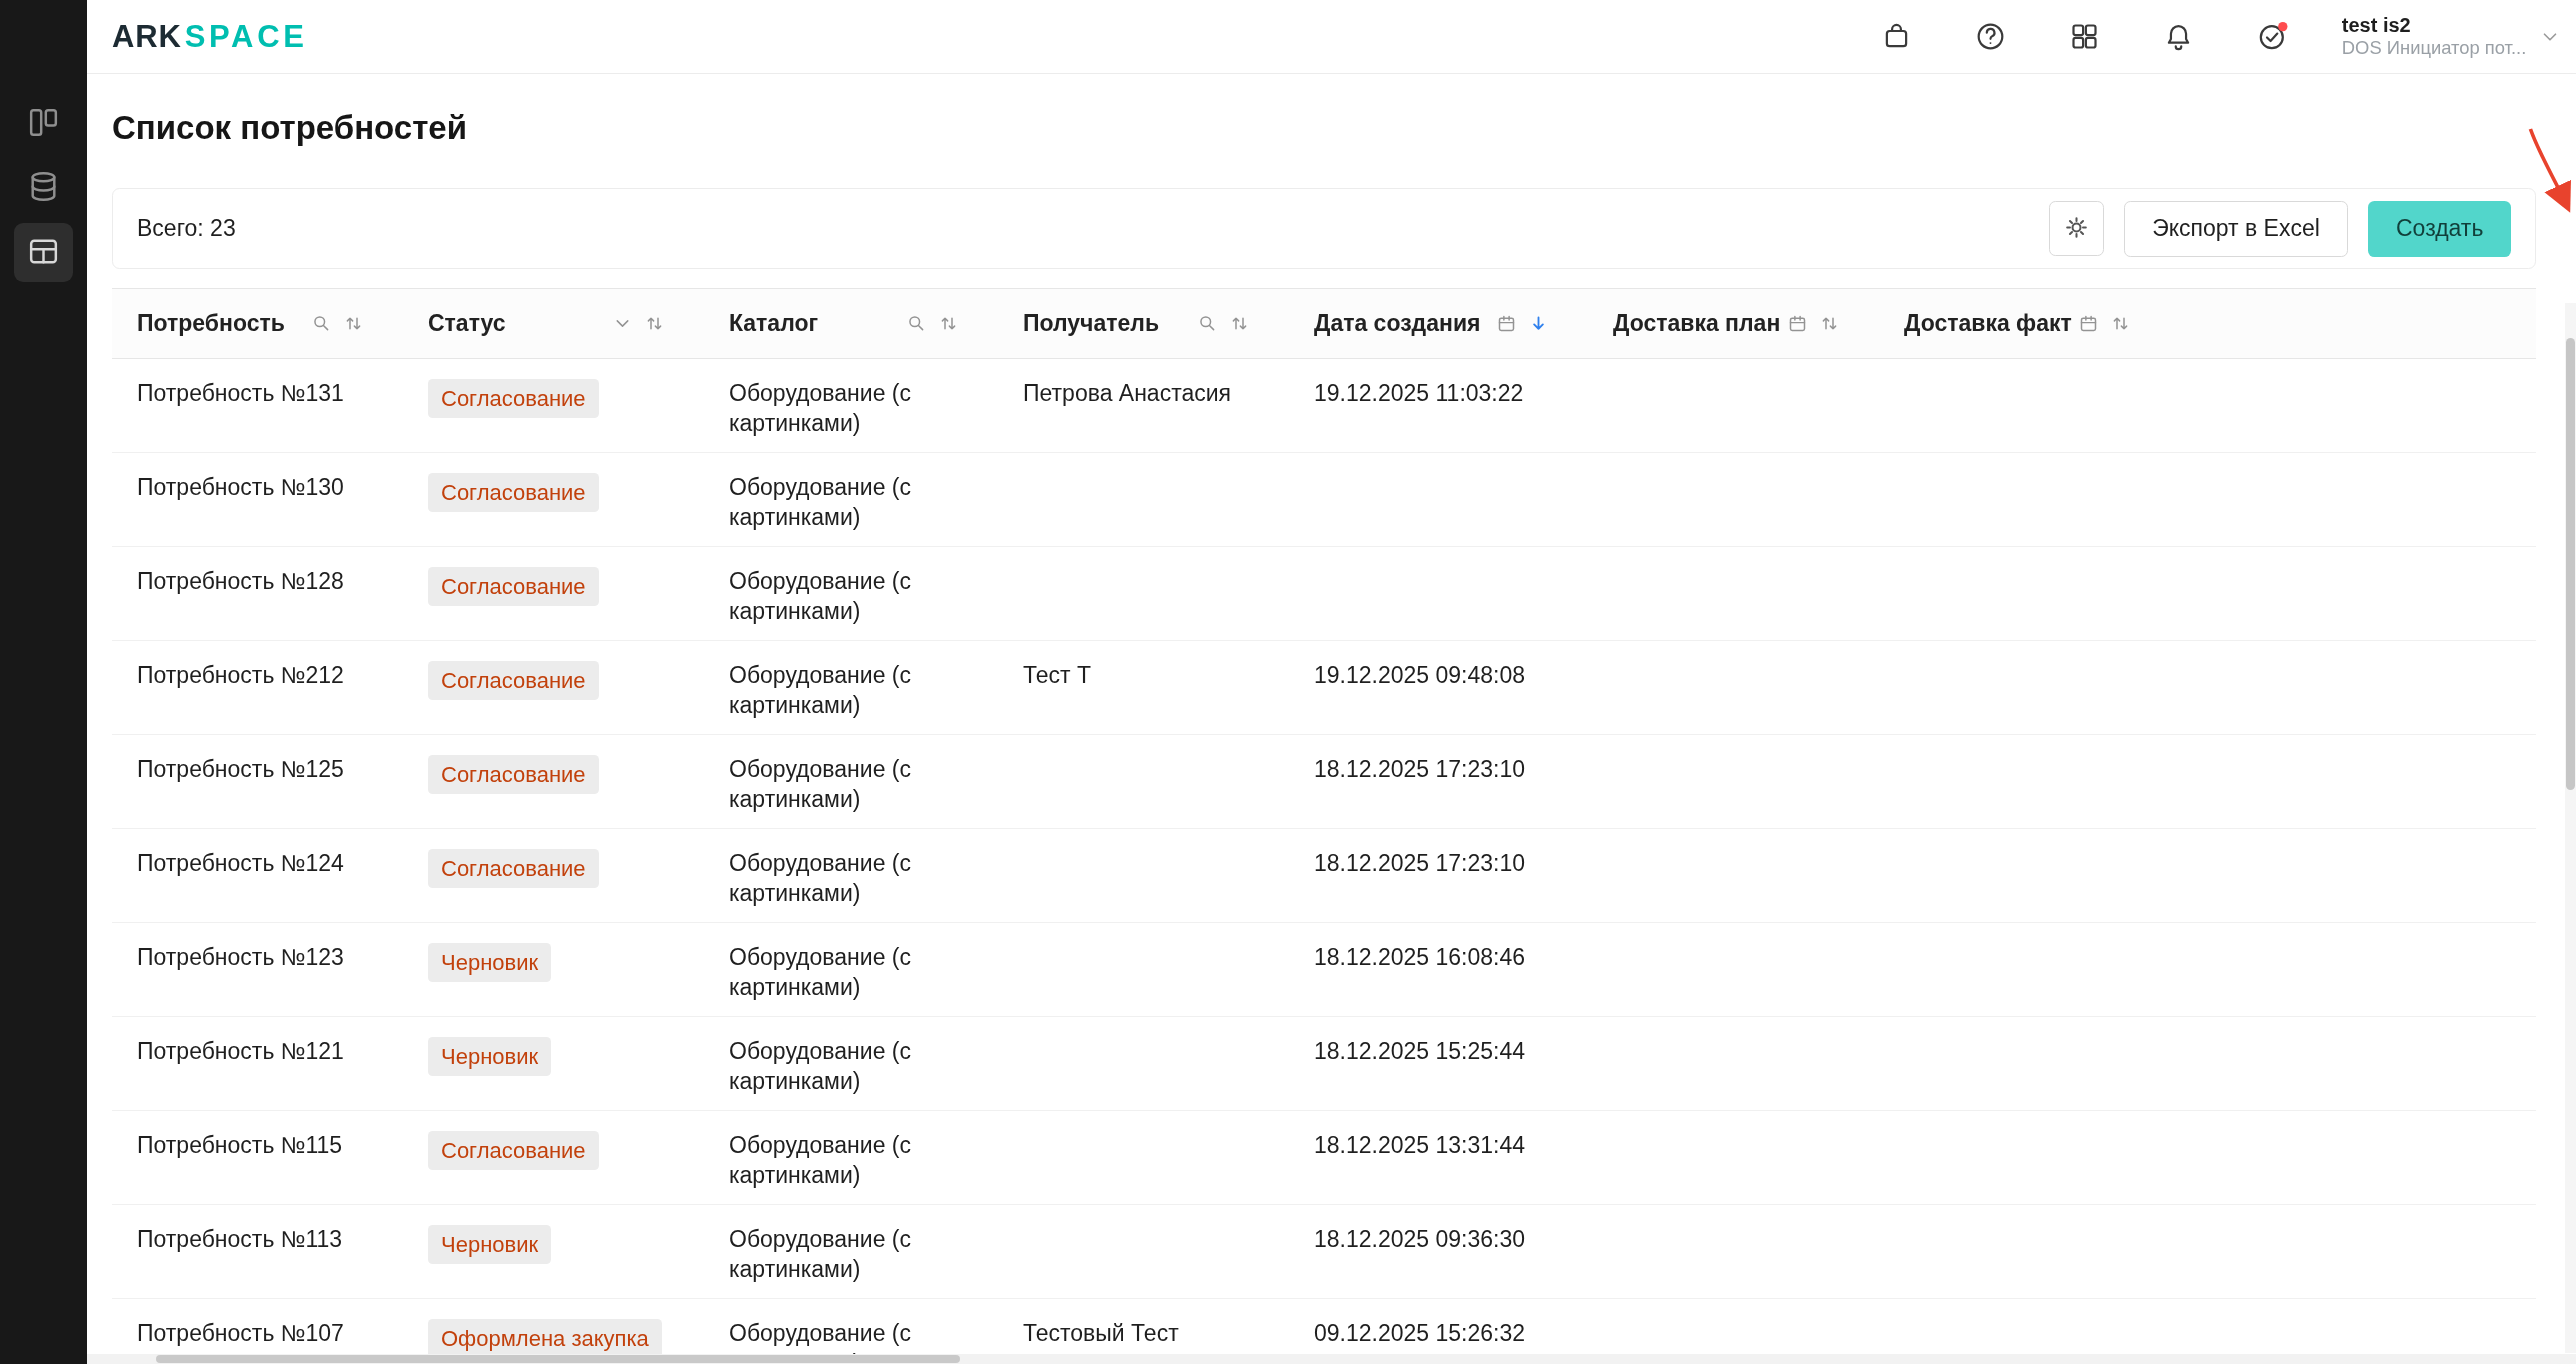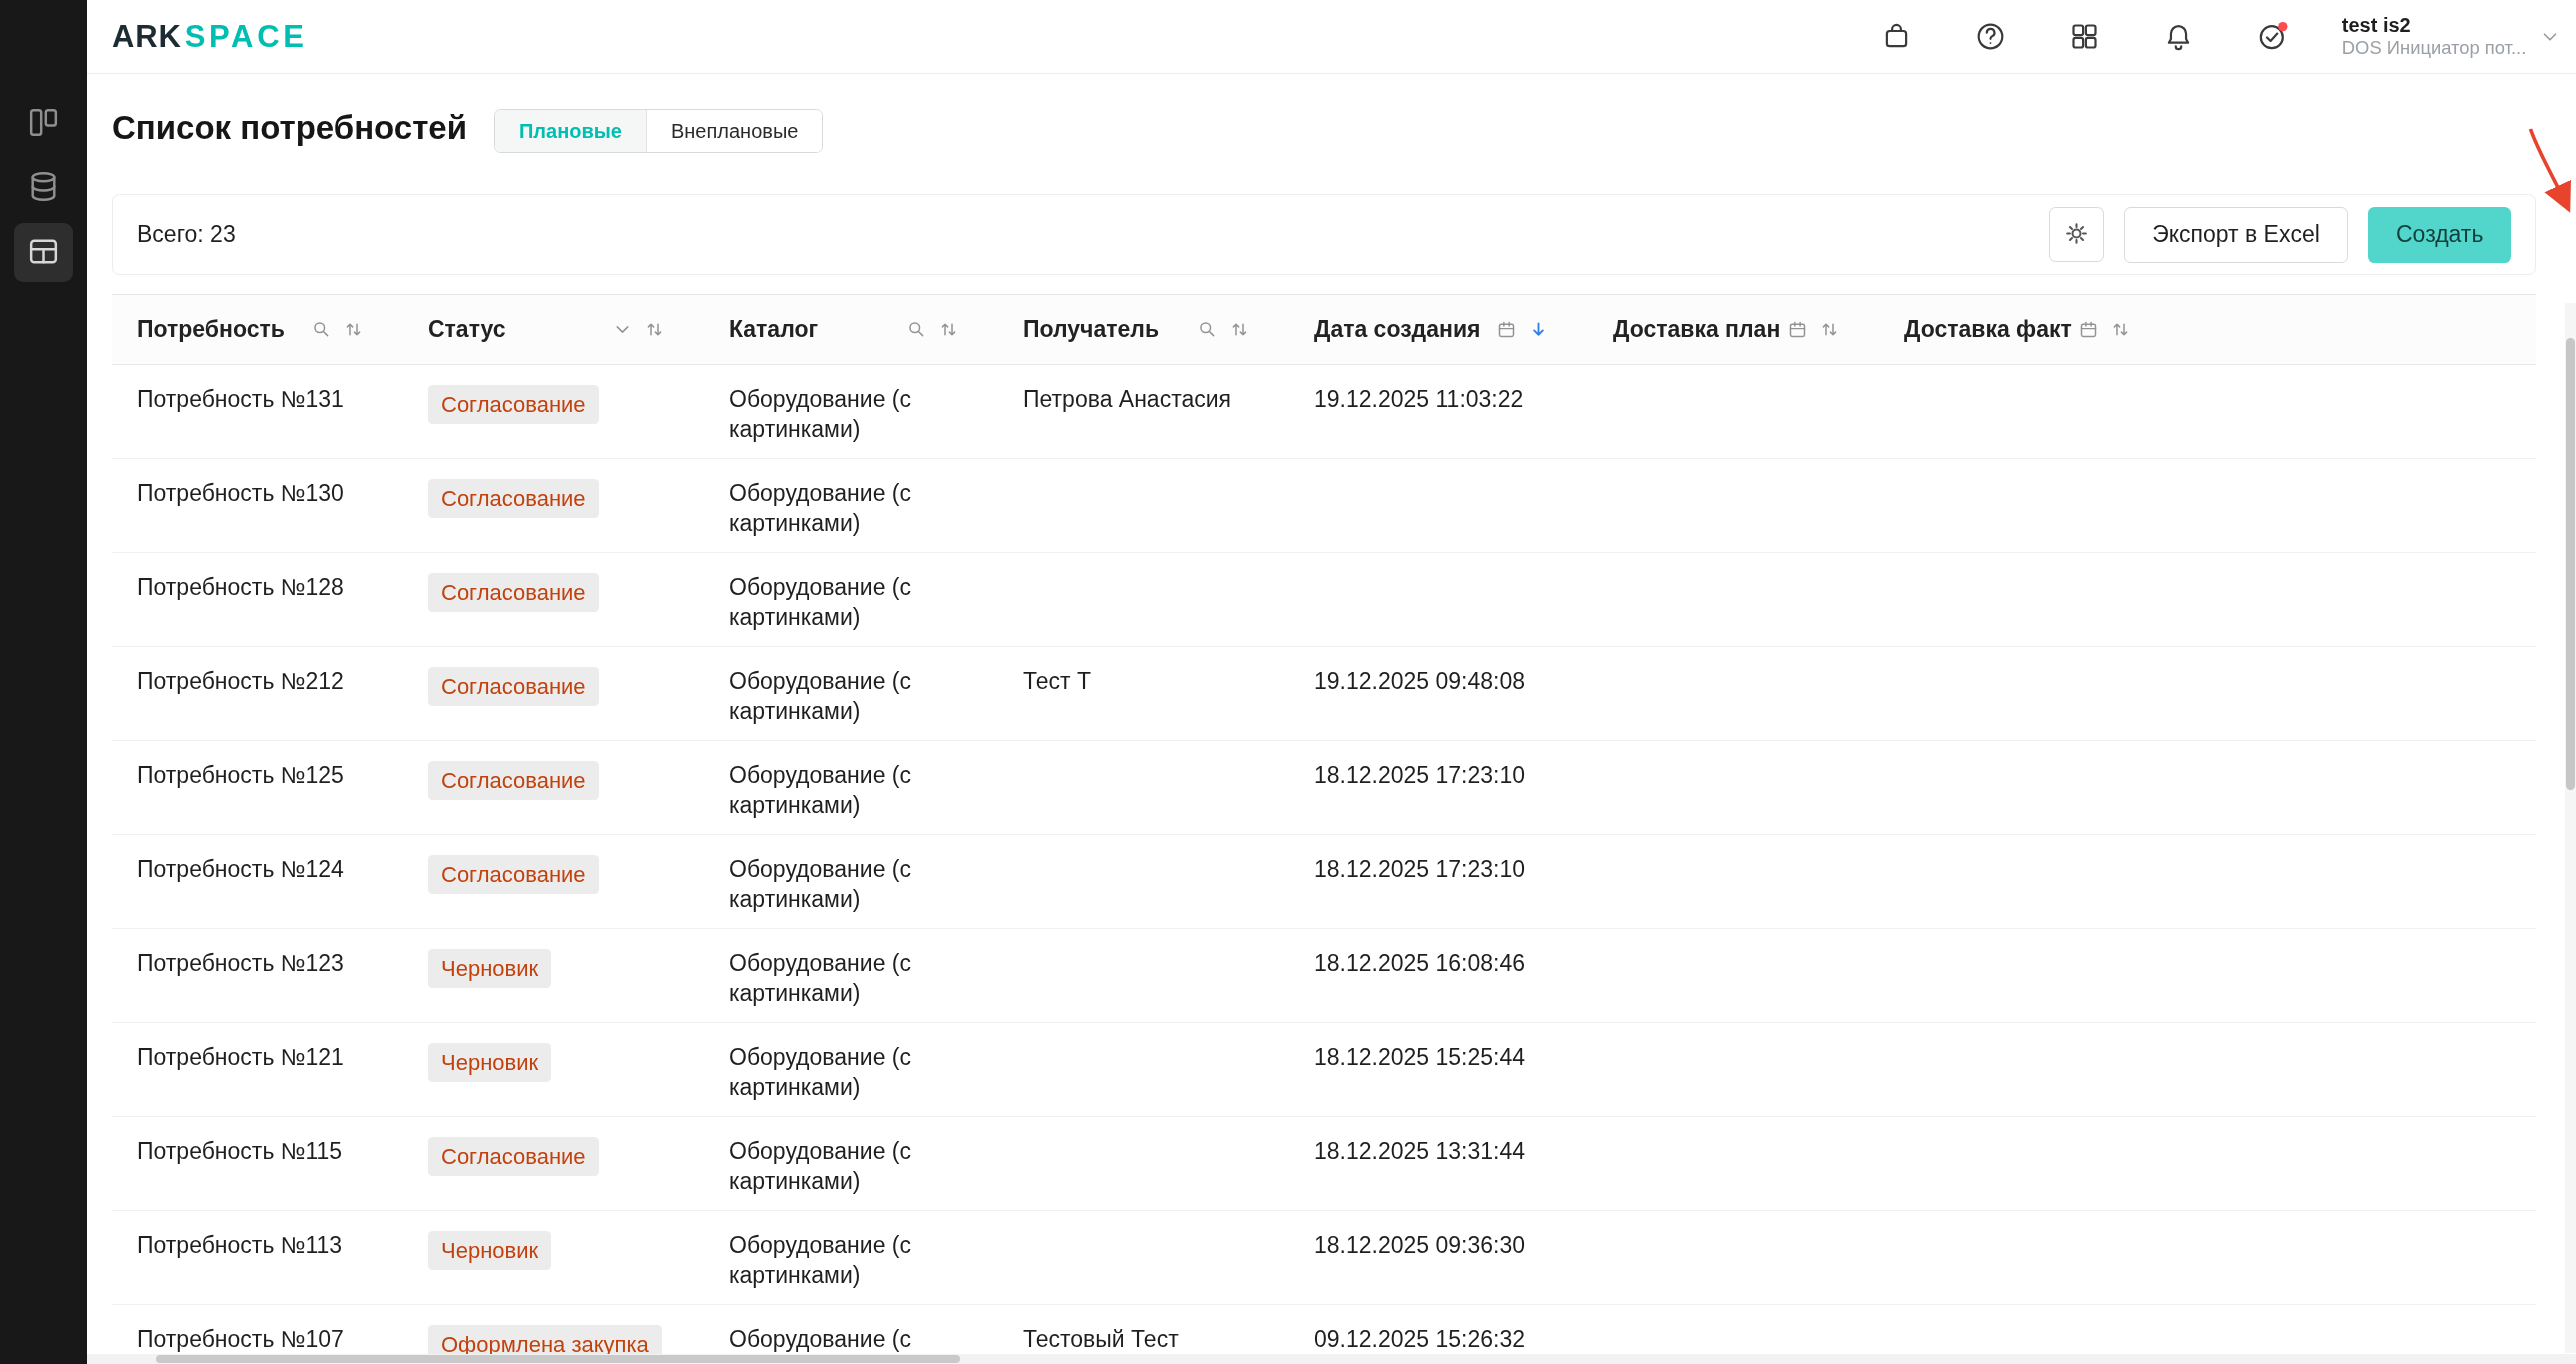--- a/index.html
+++ b/index.html
@@ -49,21 +49,21 @@
   .tb-icons{margin-left:auto;display:flex;align-items:center;gap:57px;}
   .tb-icon{width:37px;height:37px;display:flex;align-items:center;justify-content:center;cursor:pointer;position:relative;}
   .tb-icon svg{width:33px;height:33px;fill:none;stroke:#3a3a3a;stroke-width:1.6;stroke-linecap:round;stroke-linejoin:round;}
   .user-block{margin-left:51px;display:flex;flex-direction:column;justify-content:center;max-width:211px;cursor:pointer;}
   .user-name{font-size:20px;font-weight:700;color:#1f1f1f;white-space:nowrap;}
   .user-role{font-size:18.4px;color:#9aa0a6;white-space:nowrap;overflow:hidden;text-overflow:ellipsis;max-width:193px;}
   .user-caret{margin-left:13px;display:flex;align-items:center;cursor:pointer;}
   .user-caret svg{width:22px;height:22px;fill:none;stroke:#9a9a9a;stroke-width:1.8;stroke-linecap:round;stroke-linejoin:round;}
   
   .content{padding:0 40px 0 25px;display:flex;flex-direction:column;flex:1;}
-  .page-head{margin-top:35px;display:flex;align-items:flex-start;gap:27px;}
+  .page-head{margin-top:35px;display:flex;align-items:center;gap:53px;}
   .page-title{font-size:33px;font-weight:700;color:#161616;}
   .tabs{display:flex;border:0.9px solid #d9d9d9;border-radius:6.4px;overflow:hidden;height:44px;background:#fff;}
   .tab{padding:0 24px;display:flex;align-items:center;font-size:20px;color:#2b2b2b;cursor:pointer;background:#fff;}
   .tab + .tab{border-left:0.9px solid #e3e3e3;}
   .tab.active{color:var(--accent);font-weight:600;background:#f5f6f6;}
   
   .toolbar{
     margin-top:41px;height:81px;min-height:81px;
     border:0.9px solid #ececec;border-radius:7.4px;
     display:flex;align-items:center;
@@ -178,24 +178,20 @@
     <div class="user-caret">
       <svg viewBox="0 0 24 24">
           <path d="M6 9l6 6 6-6"></path>
         </svg>
     </div>
   </header>
 
   <div class="content">
     <div class="page-head">
       <h1 class="page-title">Список потребностей</h1>
-      <div class="tabs">
-        <div class="tab active">Плановые</div>
-        <div class="tab">Внеплановые</div>
-      </div>
     </div>
 
     <div class="toolbar">
       <span class="total">Всего: 23</span>
       <div class="toolbar-actions">
         <div class="gear-btn">
           <span>
             <svg viewBox="0 0 24 24">
                 <circle cx="12" cy="12" r="3.3"></circle>
                 <path d="M12 4.3v2.3M12 17.4v2.3M4.3 12h2.3M17.4 12h2.3M6.6 6.6l1.7 1.7M15.7 15.7l1.7 1.7M17.4 6.6l-1.7 1.7M8.3 15.7l-1.7 1.7"></path>

